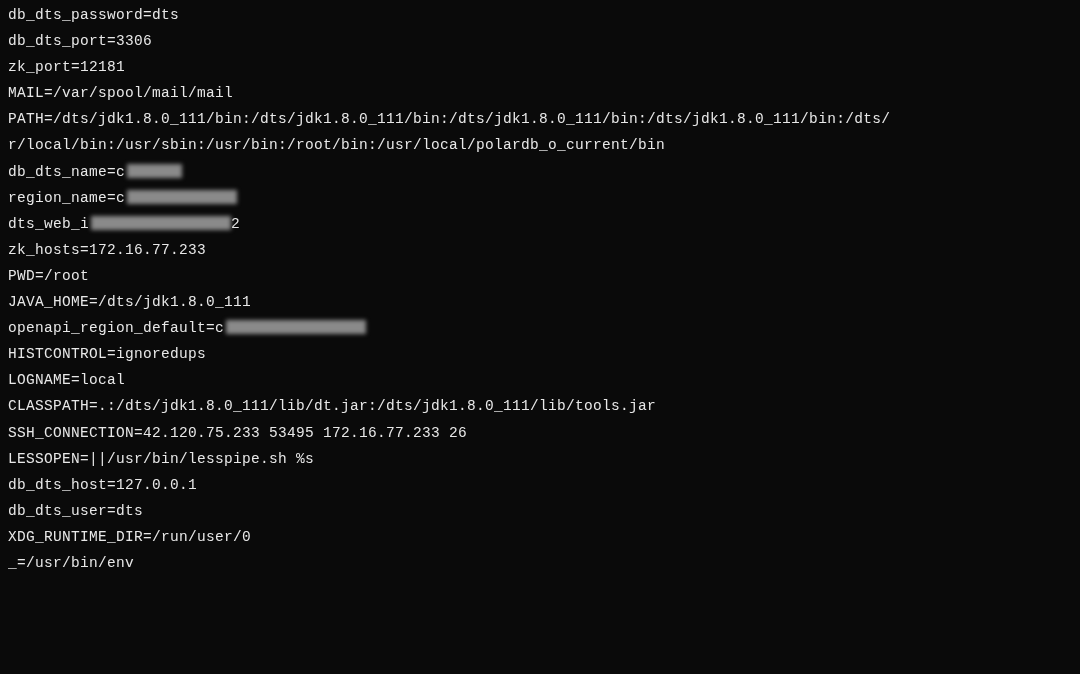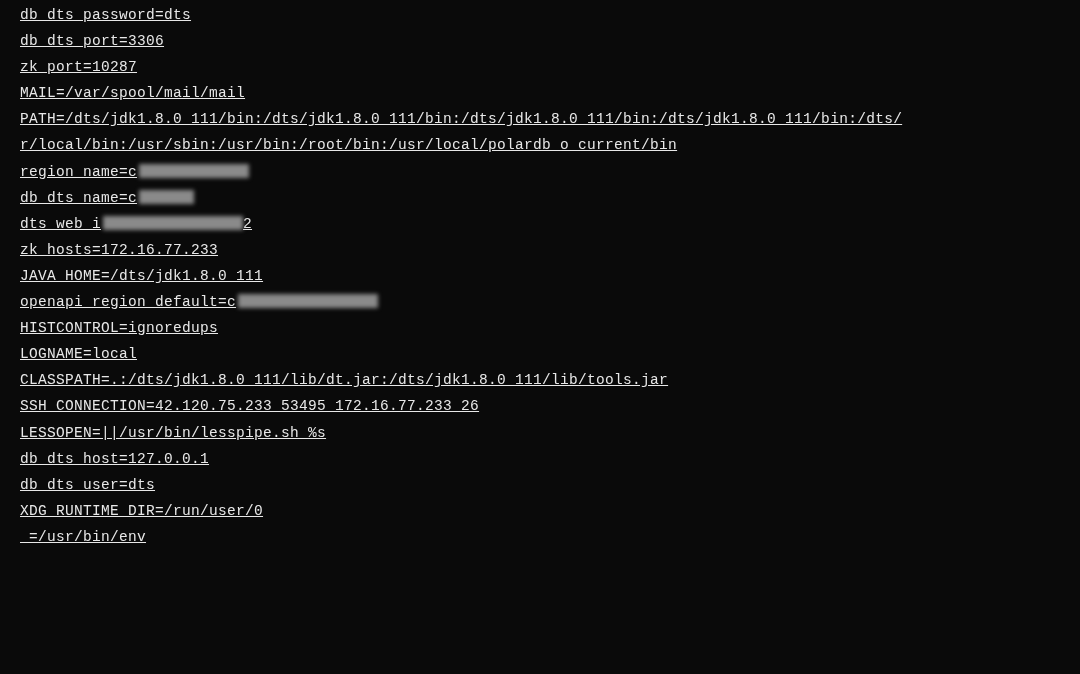--- a/index.html
+++ b/index.html
@@ -13,22 +13,21 @@
       font-family: "Menlo", "Monaco", "Consolas", "Courier New", monospace;
       font-size: 14.5px;
       line-height: 1.8;
       letter-spacing: 0.3px;
       padding: 0;
       width: 1080px;
       height: 674px;
       overflow: hidden;
     }
     .terminal {
-      padding: 2px 20px;
-      text-decoration: underline;
+      padding: 2px 8px;
     }
     .line {
       white-space: nowrap;
       overflow: hidden;
       position: relative;
     }
     .redacted {
       display: inline-block;
       background: #8a8a8a;
       width: 110px;
@@ -48,34 +47,35 @@
     .prefix {
       display: inline;
     }
   </style>
 </head>
 <body>
 
 <div class="terminal">
   <div class="line">db_dts_password=dts</div>
   <div class="line">db_dts_port=3306</div>
-  <div class="line">zk_port=10287</div>
+  <div class="line">zk_port=12181</div>
   <div class="line">MAIL=/var/spool/mail/mail</div>
   <div class="line">PATH=/dts/jdk1.8.0_111/bin:/dts/jdk1.8.0_111/bin:/dts/jdk1.8.0_111/bin:/dts/jdk1.8.0_111/bin:/dts/</div>
   <div class="line">r/local/bin:/usr/sbin:/usr/bin:/root/bin:/usr/local/polardb_o_current/bin</div>
   <div class="line">
-    <span class="prefix">region_name=c</span><span class="redacted"></span>
+    <span class="prefix">db_dts_name=c</span><span class="redacted small"></span>
   </div>
   <div class="line">
-    <span class="prefix">db_dts_name=c</span><span class="redacted small"></span>
+    <span class="prefix">region_name=c</span><span class="redacted"></span>
   </div>
   <div class="line">
     <span class="prefix">dts_web_i</span><span class="redacted wide"></span><span>2</span>
   </div>
   <div class="line">zk_hosts=172.16.77.233</div>
+  <div class="line">PWD=/root</div>
   <div class="line">JAVA_HOME=/dts/jdk1.8.0_111</div>
   <div class="line">
     <span class="prefix">openapi_region_default=c</span><span class="redacted wide"></span>
   </div>
   <div class="line">HISTCONTROL=ignoredups</div>
   <div class="line">LOGNAME=local</div>
   <div class="line">CLASSPATH=.:/dts/jdk1.8.0_111/lib/dt.jar:/dts/jdk1.8.0_111/lib/tools.jar</div>
   <div class="line">SSH_CONNECTION=42.120.75.233 53495 172.16.77.233 26</div>
   <div class="line">LESSOPEN=||/usr/bin/lesspipe.sh %s</div>
   <div class="line">db_dts_host=127.0.0.1</div>

